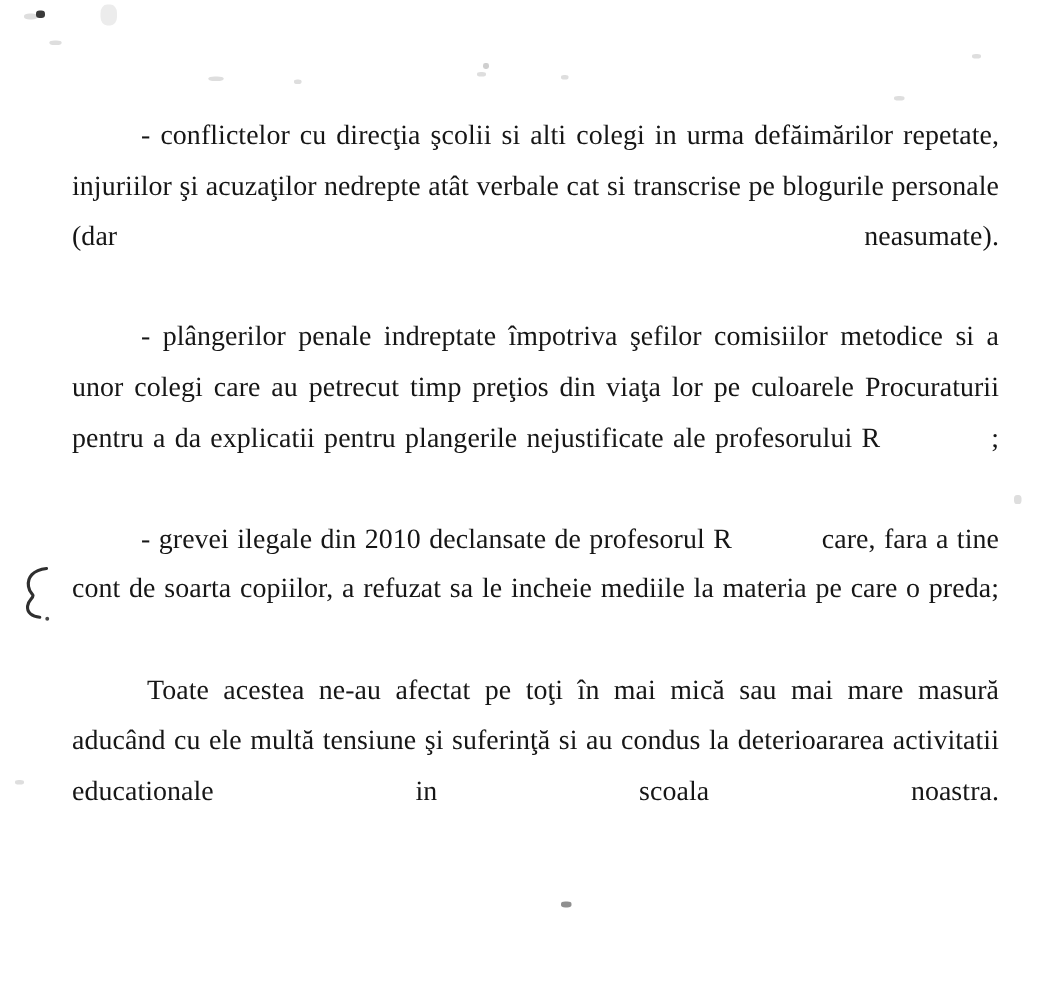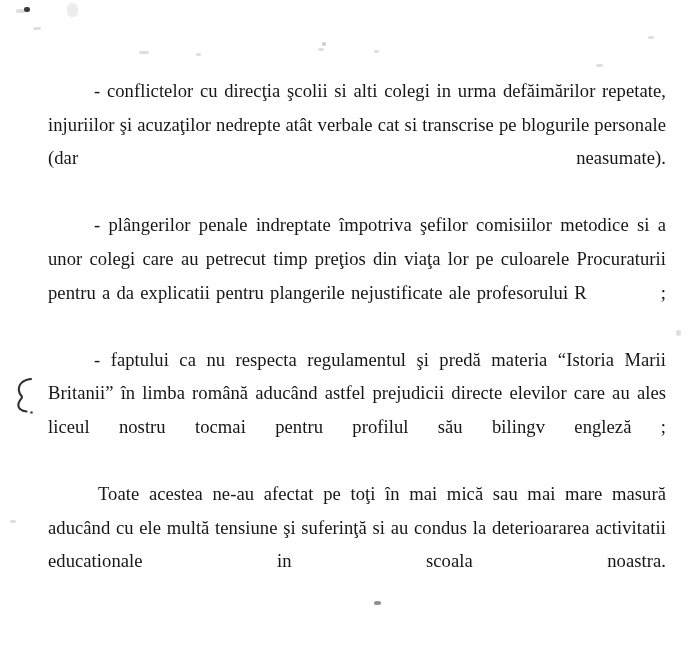--- a/index.html
+++ b/index.html
@@ -101,20 +101,20 @@
       <circle cx="19.5" cy="38.5" r="1.3" fill="#4a4a4a"></circle>
     </svg>
   </div>
 
   <div class="textblock">
 
     <p class="para indent"><span>- conflictelor cu direcţia şcolii si alti colegi in urma defăimărilor repetate, injuriilor şi acuzaţilor nedrepte atât verbale cat si transcrise pe blogurile personale (dar neasumate).</span></p>
 
     <p class="para indent"><span>- plângerilor penale indreptate împotriva şefilor comisiilor metodice si a unor colegi care au petrecut timp preţios din viaţa lor pe culoarele Procuraturii pentru a da explicatii pentru plangerile nejustificate ale profesorului R</span><span class="redacted"></span><span>;</span></p>
 
+    <p class="para indent"><span>- grevei ilegale din 2010 declansate de profesorul R</span><span class="redacted short"></span><span>care, fara a tine cont de soarta copiilor, a refuzat sa le incheie mediile la materia pe care o preda;</span></p>
 
-    <p class="para indent"><span>- faptului ca  nu respecta regulamentul şi predă materia “Istoria Marii Britanii” în limba română aducând astfel prejudicii directe elevilor care au ales liceul nostru tocmai pentru profilul său bilingv engleză ;</span></p>
 
 
     <p class="para indent-wide"><span>Toate acestea ne-au afectat pe toţi în mai mică sau mai mare masură aducând cu ele multă tensiune şi suferinţă si au condus la deterioararea activitatii educationale in scoala noastra.</span></p>
 
   </div>
 </div>
 
 </body></html>

